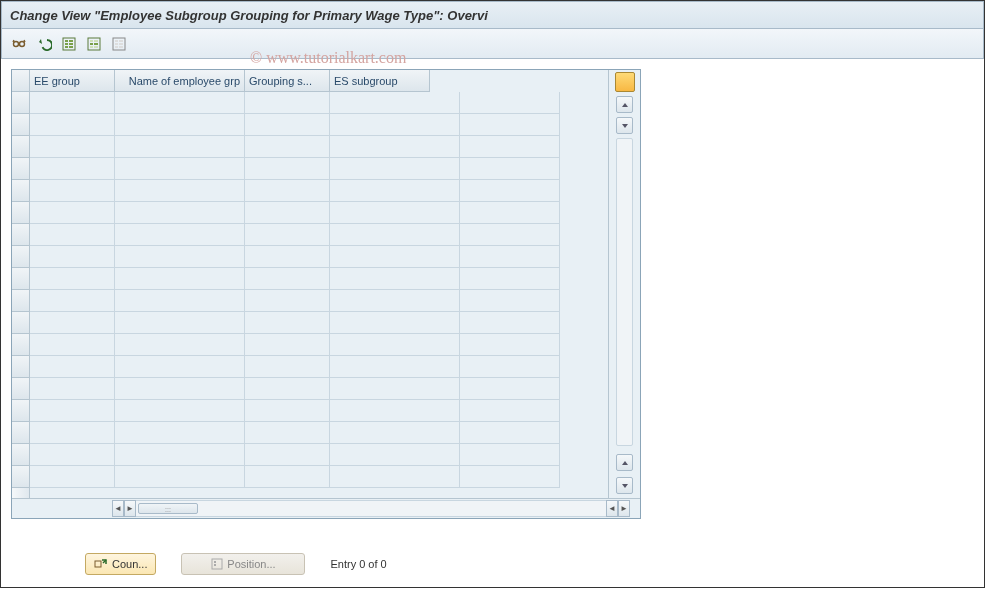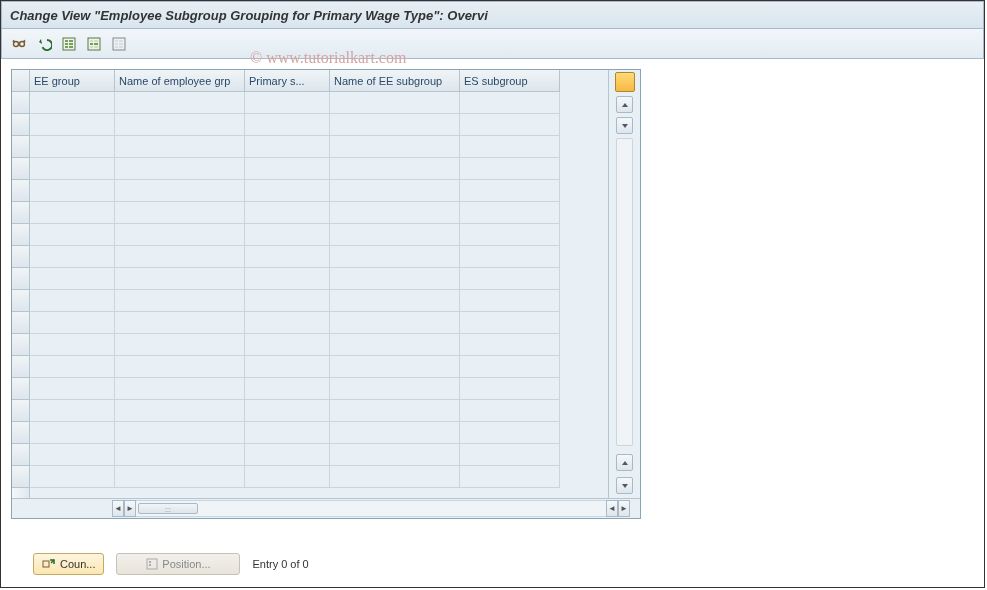--- a/index.html
+++ b/index.html
@@ -106,21 +106,21 @@
       display: flex;
       height: 22px;
     }
     .data-cell {
       height: 22px;
       border-right: 1px solid #c8d6e0;
       border-bottom: 1px solid #c8d6e0;
       background: #e8f0f5;
     }
     .col-w1 { width: 85px; }
-    .col-w2 { width: 130px; }
+    .col-w2 { width: 130px; text-align: right; }
     .col-w3 { width: 85px; }
     .col-w4 { width: 130px; }
     .col-w5 { width: 100px; }
     .right-tools {
       width: 32px;
       background: #e8f0f5;
       border-left: 1px solid #b5c5d0;
       display: flex;
       flex-direction: column;
       align-items: center;
@@ -188,24 +188,24 @@
       left: 2px;
       top: 2px;
       width: 60px;
       height: 11px;
       background: linear-gradient(to bottom, #f0f4f7, #dde6ec);
       border: 1px solid #a8bac9;
       border-radius: 2px;
     }
     .footer {
       margin-top: 24px;
-      padding-left: 32px;
-      display: flex;
-      align-items: center;
-      gap: 12px;
+      padding-left: 84px;
+      display: flex;
+      align-items: center;
+      gap: 25px;
     }
     .footer-btn {
       height: 22px;
       padding: 0 8px;
       background: linear-gradient(to bottom, #fef5df, #fbe7b3);
       border: 1px solid #c4a962;
       border-radius: 3px;
       display: flex;
       align-items: center;
       gap: 4px;
@@ -322,22 +322,21 @@
             <div class="row-selector"></div>
             <div class="row-selector"></div>
             <div class="row-selector"></div>
             <div class="row-selector"></div>
             <div class="row-selector"></div>
           </div>
           <div class="data-table">
             <div class="header-row">
               <div class="col-header col-w1">EE group</div>
               <div class="col-header col-w2">Name of employee grp</div>
-              <div class="col-header col-w3">Primary s...</div>
-              <div class="col-header col-w4">Name of EE subgroup</div>
+              <div class="col-header col-w3">Grouping s...</div>
               <div class="col-header col-w5">ES subgroup</div>
             </div>
             <div id="data-rows">
                 <div class="data-row">
                   <div class="data-cell col-w1"></div>
                   <div class="data-cell col-w2"></div>
                   <div class="data-cell col-w3"></div>
                   <div class="data-cell col-w4"></div>
                   <div class="data-cell col-w5"></div>
                 </div>

